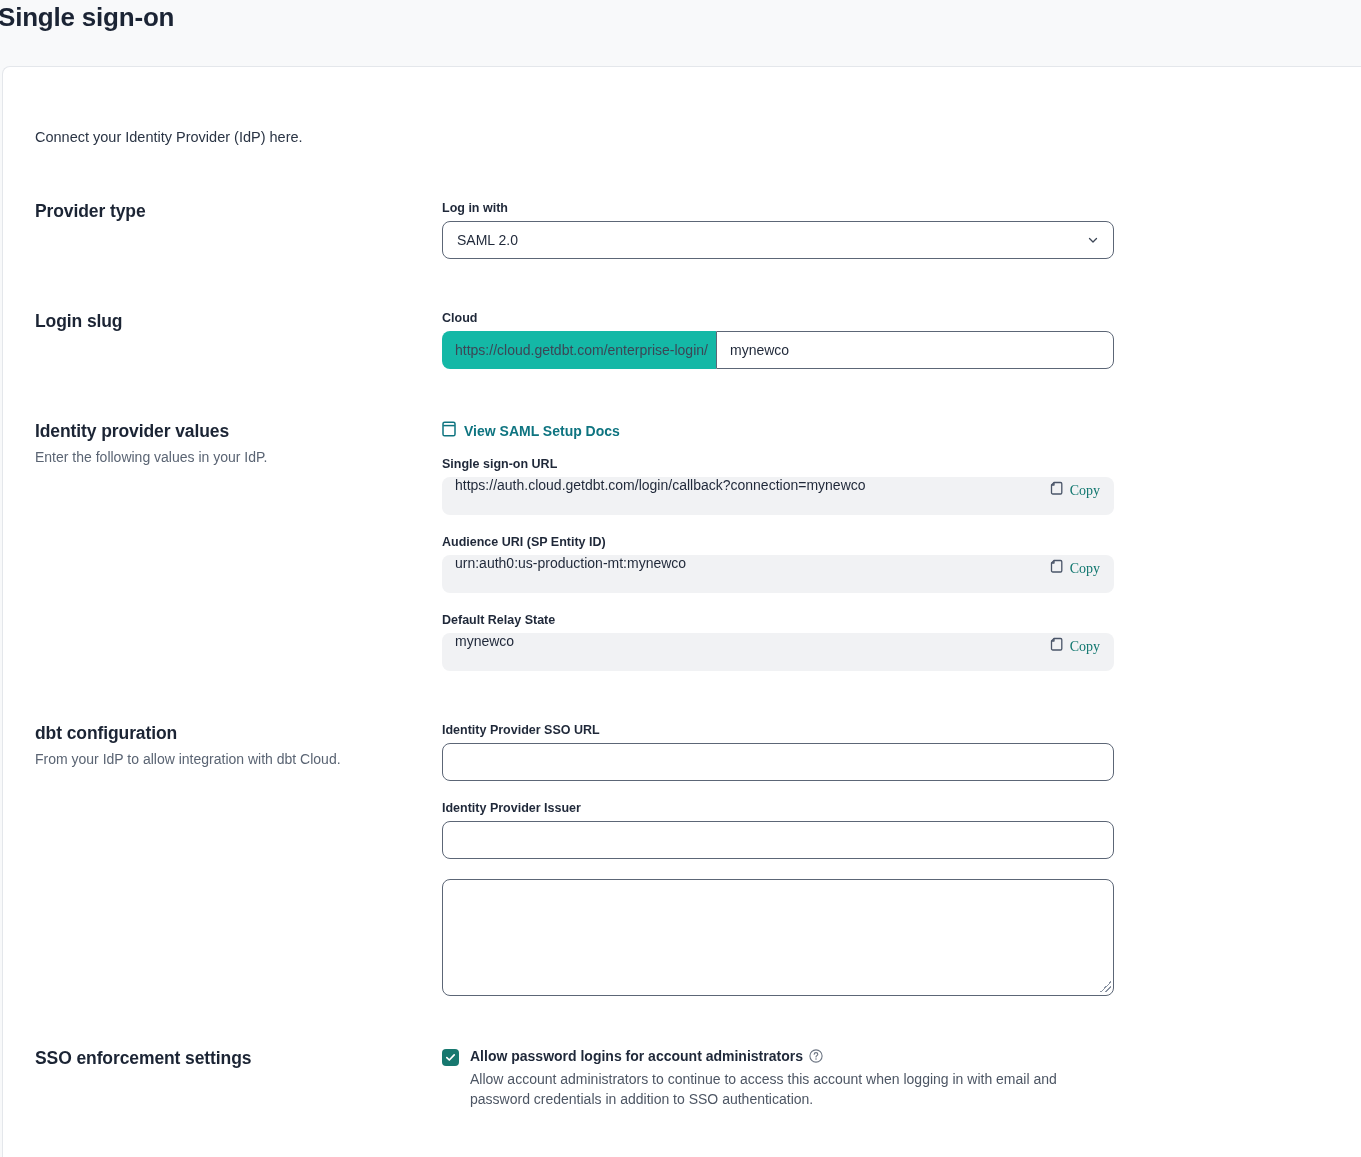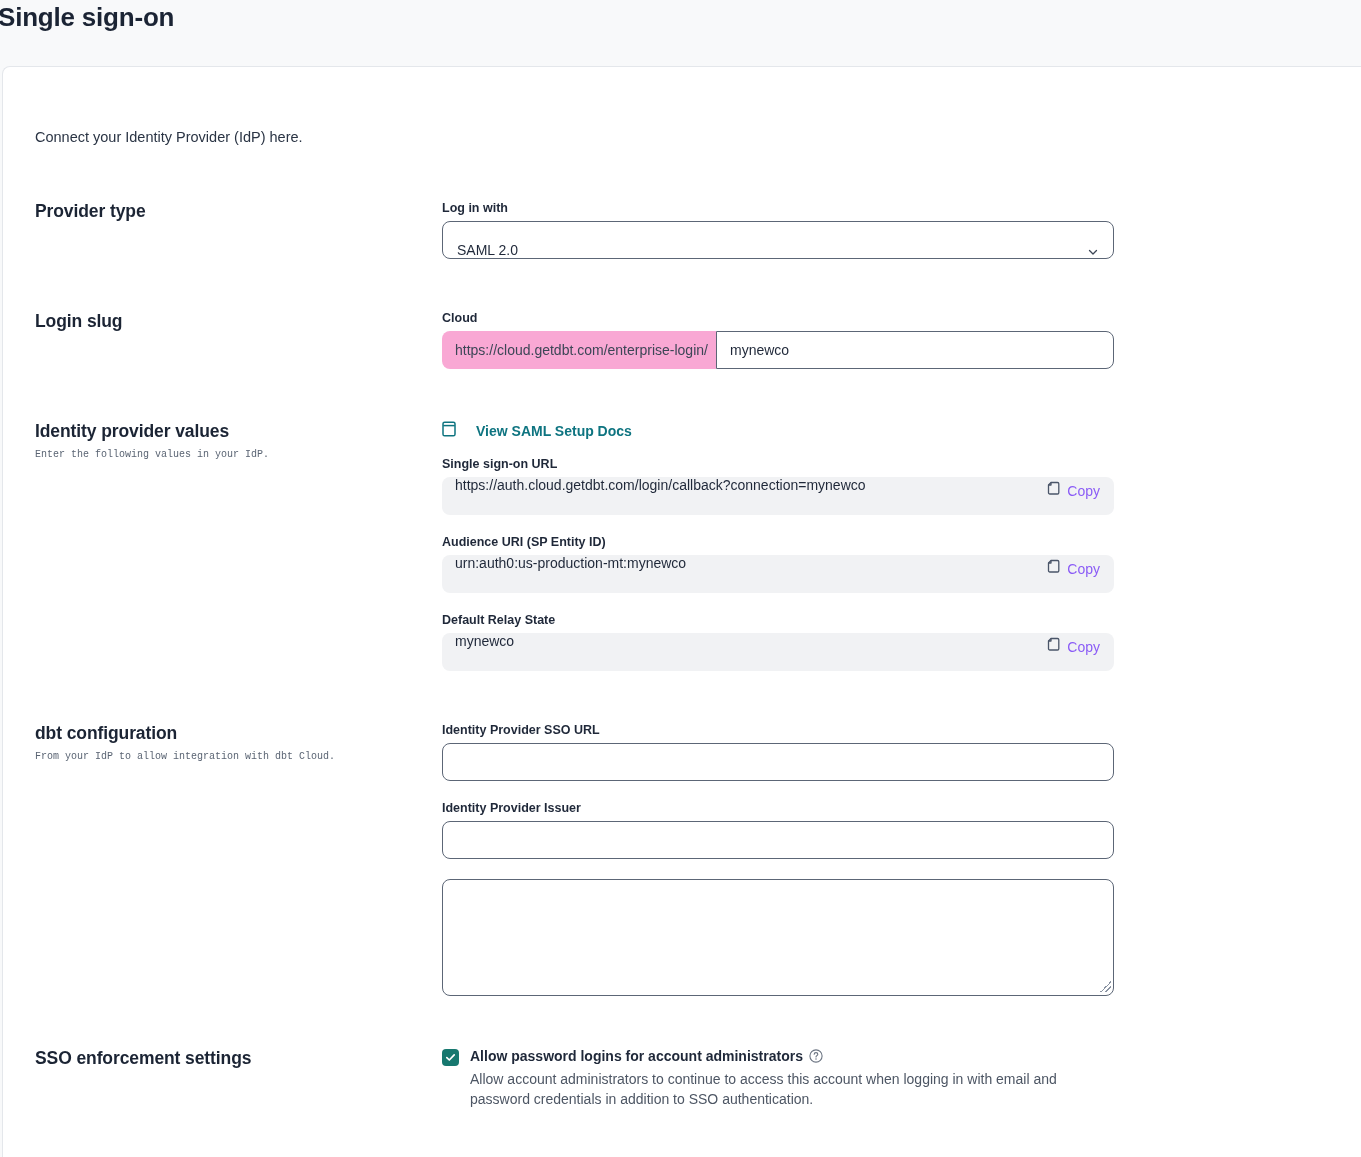--- a/index.html
+++ b/index.html
@@ -42,56 +42,55 @@
   .col-right { width: 672px; flex: none; }
 
   .section-heading {
     font-size: 17.5px;
     font-weight: 700;
     color: #1b2434;
     letter-spacing: -0.1px;
   }
   .section-subtitle {
     margin-top: 7px;
-    font-size: 10px;
+    font-size: 14px;
     color: #5a6473;
-    font-family: Liberation Mono, monospace;
   }
 
   .field-label {
     display: block;
     font-size: 12.5px;
     font-weight: 700;
     color: #1f2839;
     margin-bottom: 6px;
   }
   .field-group { margin-bottom: 20px; }
   .field-group:last-child { margin-bottom: 0; }
 
   
   .select-box {
     height: 38px;
     border: 1px solid #5c6676;
     border-radius: 8px;
     background: #ffffff;
     display: flex;
-    align-items: flex-end;
+    align-items: center;
     justify-content: space-between;
     padding: 0 14px;
     cursor: pointer;
     gap: 24px;
   }
   .select-box .select-value { font-size: 14px; color: #1f2839; }
   .chevron { color: #3c4656; display: flex; }
 
   
   .slug-row { display: flex; height: 38px; }
   .slug-prefix {
     width: 274px;
-    background: #f9a8d4;
+    background: #14b8a6;
     border-radius: 8px 0 0 8px;
     display: flex;
     align-items: center;
     padding: 0 13px;
     font-size: 14px;
     color: #3c4656;
     white-space: nowrap;
   }
   .slug-input {
     width: 398px;
@@ -102,21 +101,21 @@
     color: #1f2839;
     font-family: inherit;
     outline: none;
     background: #fff;
   }
 
   
   .docs-link {
     display: inline-flex;
     align-items: center;
-    gap: 20px;
+    gap: 8px;
     color: #0e7480;
     font-size: 14px;
     font-weight: 700;
     text-decoration: none;
     margin-bottom: 17px;
     cursor: pointer;
   }
 
   
   .copy-field {
@@ -128,23 +127,23 @@
     justify-content: space-between;
     padding: 0 12px 0 13px;
   }
   .copy-field .copy-value { font-size: 14px; color: #1f2839; }
   .copy-btn {
     display: inline-flex;
     align-items: center;
     gap: 7px;
     background: transparent;
     border: none;
-    font-family: Liberation Sans, sans-serif;
-    font-size: 14px;
-    color: #8b5cf6;
+    font-family: Liberation Serif, serif;
+    font-size: 14px;
+    color: #0f766e;
     cursor: pointer;
     padding: 4px 2px;
   }
   .copy-btn svg { color: #4a5568; }
 
   
   .text-input {
     width: 672px;
     height: 38px;
     border: 1px solid #5c6676;

